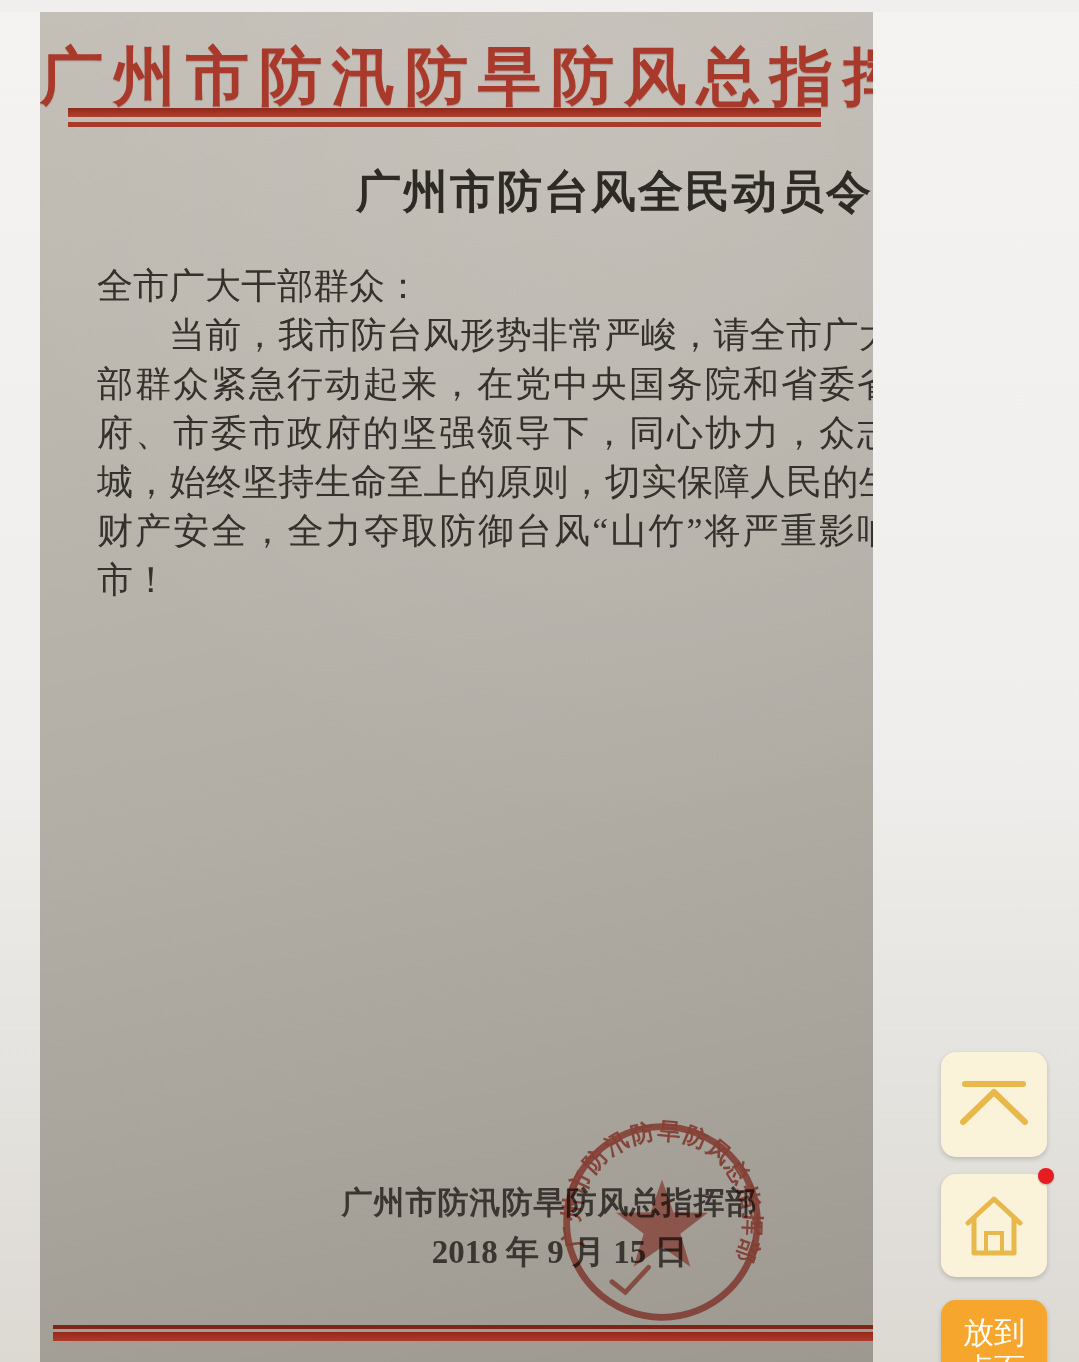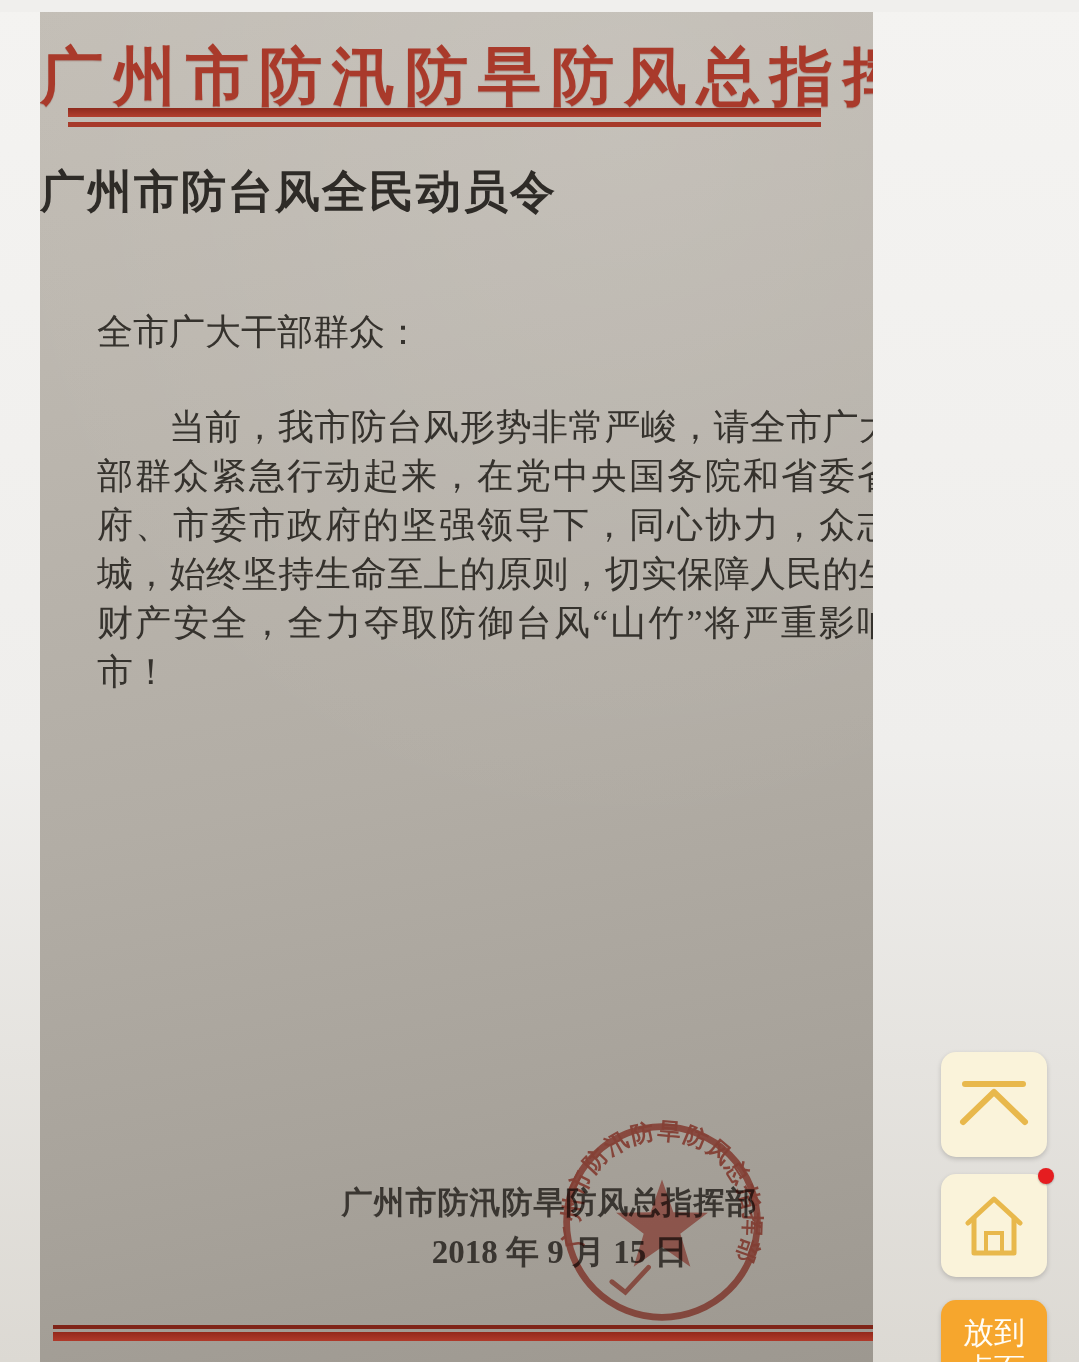--- a/index.html
+++ b/index.html
@@ -27,30 +27,30 @@
     font-size:63px; font-weight:700; letter-spacing:10px;
     color:#a93a2b;
     text-shadow:0 1px 1px rgba(90,20,10,0.25);
     white-space:nowrap;
   }
   .rule{ position:absolute; left:28px; right:52px; background:#a33426; }
   .rule-thick{ top:96px;  height:9px; background:linear-gradient(180deg,#8e2a1d,#b2402f); }
   .rule-thin { top:110px; height:5px; background:#a73a2a; }
   .doc-title{
     position:absolute; left:0; top:150px; width:100%;
-    text-align:left;
+    text-align:right;
     font-size:45px; font-weight:700; letter-spacing:2px;
     color:#2e2b27;
   }
   .doc-body{
     position:absolute; left:57px; top:250px; width:834px;
     font-size:36px; line-height:49px; color:#35322d;
     text-align:justify;
   }
-  .doc-body p{ text-indent:2em;margin-top:46px; }
+  .doc-body p{ text-indent:2em; }
   .doc-body .salutation{ text-indent:0; }
   .doc-body b{ font-weight:700; color:#2c2925; }
   .signature{
     position:absolute; top:1170px; left:50%;
     transform:translateX(calc(-50% + 93px));
     font-size:31px; font-weight:700; letter-spacing:1px; color:#3a3631;
     white-space:nowrap;
   }
   .date-line{
     position:absolute; top:1218px; left:50%;

